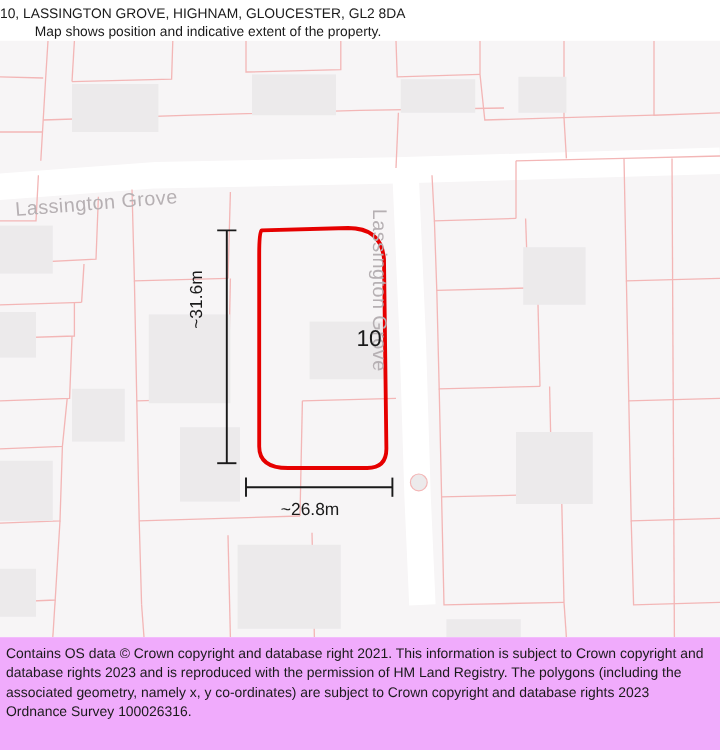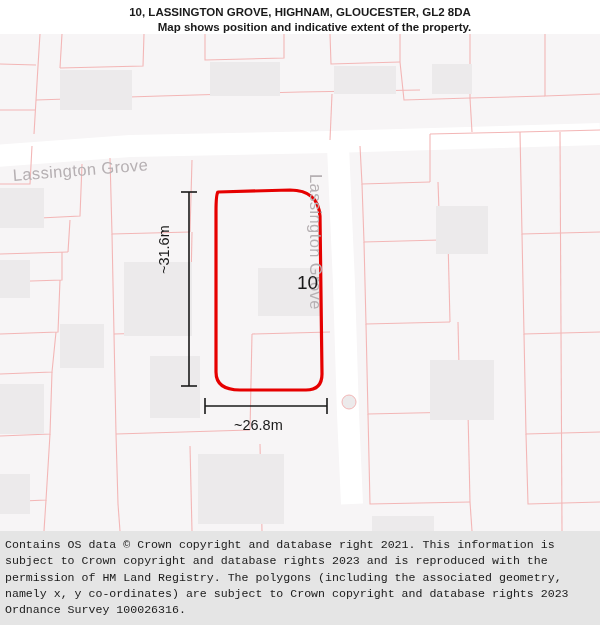--- a/index.html
+++ b/index.html
@@ -19,24 +19,23 @@
     width: 600px;
     height: 625px;
   }
   
   .header {
     position: absolute;
     top: 0;
     left: 0;
     width: 600px;
     height: 34px;
-    text-align: center;
+    text-align: left;
     padding-top: 5px;
     box-sizing: border-box;
-    font-weight: bold;
   }
   .header .title {
     font-size: 11.5px;
     line-height: 15px;
     color: #1a1a1a;
   }
   .header .subtitle {
     font-size: 11.5px;
     line-height: 15px;
     color: #1a1a1a;
@@ -108,24 +107,23 @@
     color: #1a1a1a;
     white-space: nowrap;
   }
   
   .footer {
     position: absolute;
     top: 531px;
     left: 0;
     width: 600px;
     height: 94px;
-    background: #e5e5e5;
+    background: #f0abfc;
     padding: 6px 5px 0 5px;
     box-sizing: border-box;
-    font-family: Liberation Mono, monospace;
   }
   .footer p {
     margin: 0;
     font-size: 11.6px;
     line-height: 16.3px;
     color: #1a1a1a;
   }
 </style>
 </head>
 <body>

